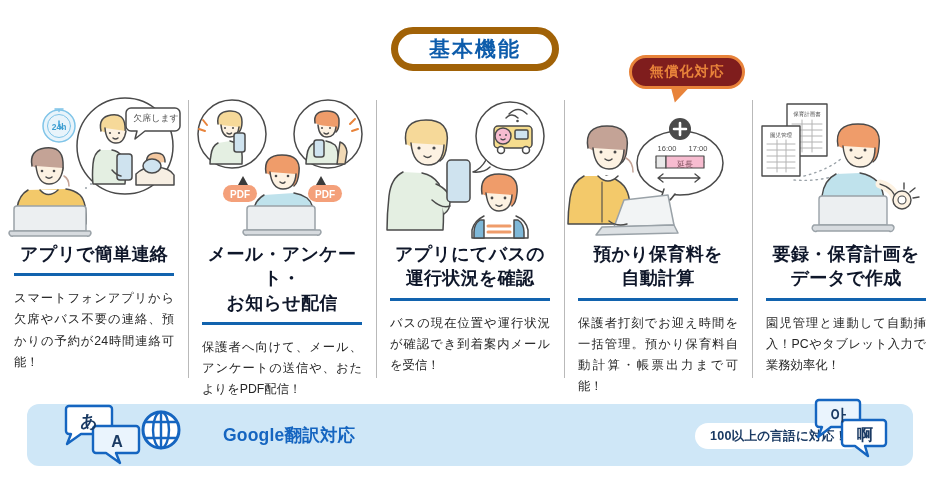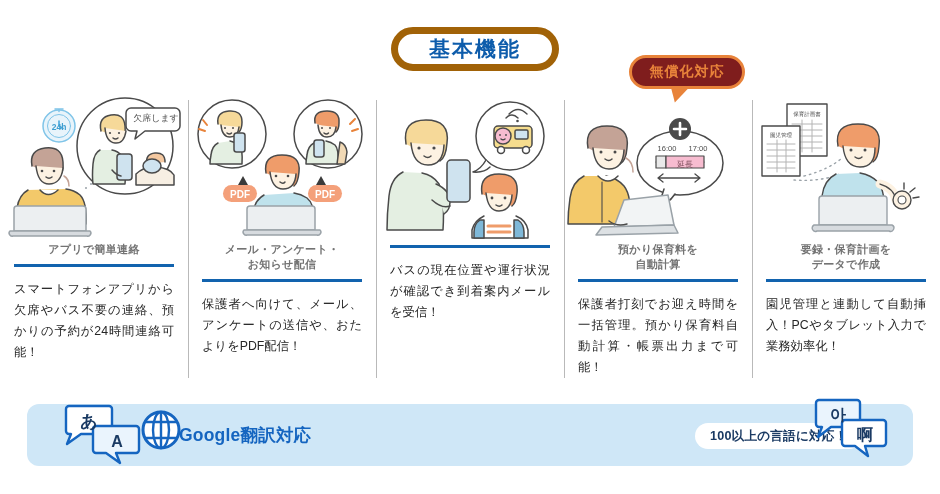--- a/index.html
+++ b/index.html
@@ -24,21 +24,21 @@
   }
 
   
   .cols{position:absolute;left:0;top:88px;width:940px;height:295px;display:flex;}
   .col{position:relative;width:188px;box-sizing:border-box;}
   .col + .col .vrule{
     position:absolute;left:0;top:12px;width:1px;height:278px;background:#b9b9b9;
   }
   .art{position:relative;height:150px;width:188px;}
   .head{
-    text-align:center;color:#737373;font-weight:bold;font-size:11px;
+    text-align:center;color:#0f172a;font-weight:bold;font-size:18px;
     line-height:1.35;letter-spacing:.3px;margin-top:4px;padding:0 8px;
   }
   .hr{height:3px;background:#1263ae;margin:7px auto 0;width:160px;}
   .body-txt{
     margin:12px auto 0;width:160px;color:#262626;font-size:12.3px;
     line-height:1.72;text-align:justify;text-justify:inter-ideograph;
   }
   svg{display:block;overflow:visible;}
 
   
@@ -56,21 +56,21 @@
   }
 
   
   .banner{
     position:absolute;left:27px;top:404px;width:886px;height:62px;
     background:#cfe7f7;border-radius:12px;
   }
   .banner-inner{position:relative;width:100%;height:100%;}
   .gtxt{
     position:absolute;left:152px;top:19px;font-size:17.5px;font-weight:bold;
-    color:#1565c0;letter-spacing:.2px;
+    color:#1565c0;letter-spacing:.2px;padding-left:44px;
   }
   .bnr-desc{
     position:absolute;left:310px;top:13px;width:330px;
     font-size:12.3px;line-height:1.7;color:#1a1a1a;
   }
   .lang-pill{
     position:absolute;left:668px;top:19px;height:26px;padding:0 15px;
     background:#ffffff;border-radius:14px;display:flex;align-items:center;
     justify-content:center;
   }
@@ -234,20 +234,24 @@
             <path d="M110 105 q2 18 13 18 q12 0 13 -16" fill="#fdf2e2" stroke="#4a4a4a"></path>
             <circle cx="116" cy="110" r="1.4" fill="#4a4a4a" stroke="none"></circle>
             <circle cx="129" cy="110" r="1.4" fill="#4a4a4a" stroke="none"></circle>
             <path d="M120 117 q3.5 2.5 6 0"></path>
             <path d="M108 128 q-10 5 -12 14 v8 h56 v-8 q-2 -10 -12 -14" fill="#ffffff" stroke="#4a4a4a"></path>
             <path d="M104 132 q-6 4 -6 12 v6 h10 v-18 z" fill="#7fb8d8" stroke="#4a4a4a"></path>
             <path d="M142 132 q6 4 6 12 v6 h-10 v-18 z" fill="#7fb8d8" stroke="#4a4a4a"></path>
             <path d="M112 138 h22 M112 144 h22" stroke="#ef9c6a" stroke-width="3"></path>
           </g>
         </svg>
+      </div>
+      <div class="head">
+        <div>アプリにてバスの</div>
+        <div>運行状況を確認</div>
       </div>
       <div class="hr"></div>
       <div class="body-txt">バスの現在位置や運行状況が確認でき到着案内メールを受信！</div>
     </div>
 
     <div class="col">
       <div class="vrule"></div>
       <div class="art">
         <svg width="188" height="150" viewBox="0 0 188 150">
           <g fill="none" stroke="#4a4a4a" stroke-width="1.5" stroke-linecap="round" stroke-linejoin="round">

